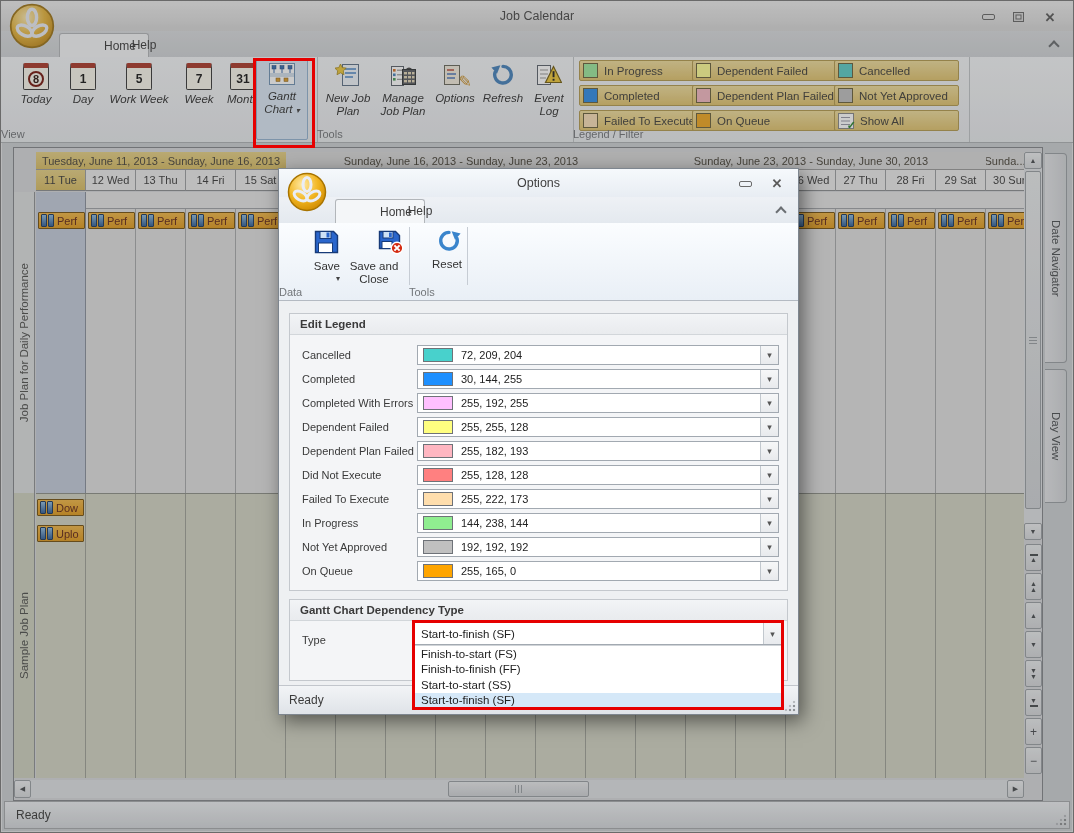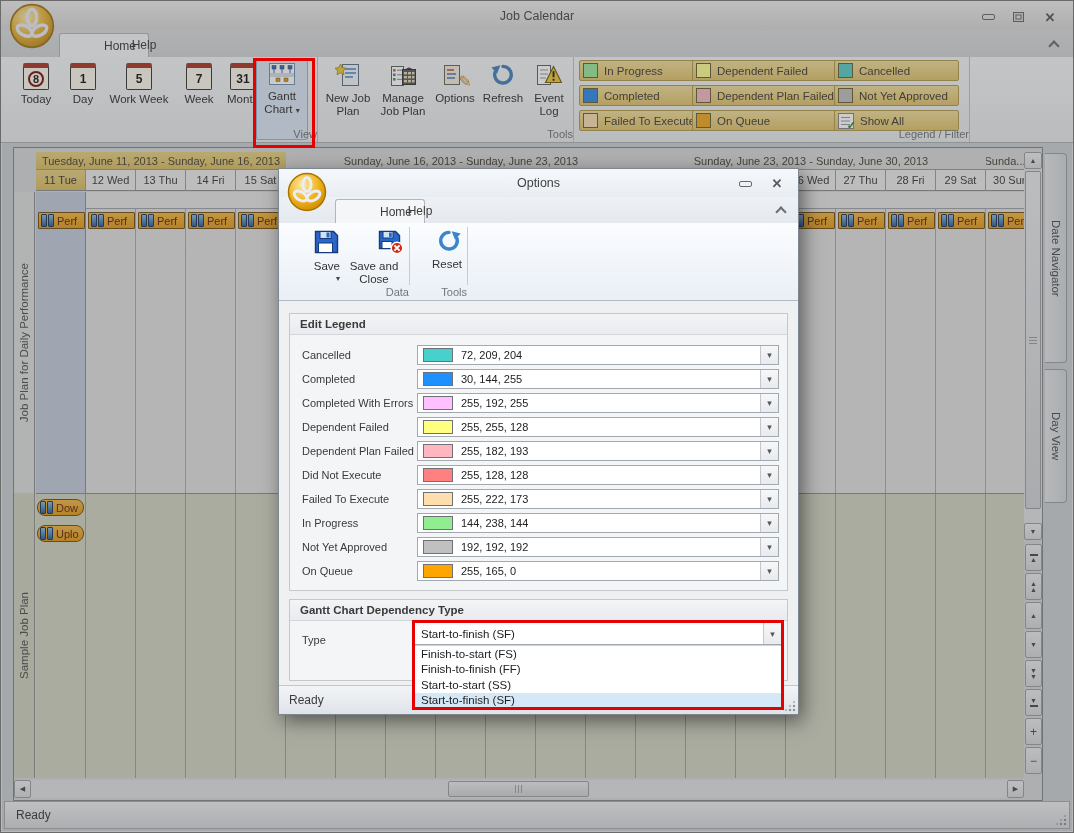--- a/index.html
+++ b/index.html
@@ -14,23 +14,23 @@
   .wb-max i{display:block;width:9px;height:8px;border:1.5px solid #6a6a6a;box-shadow:inset 0 0 0 1.5px #d6d6d6, inset 0 0 0 2.5px #6a6a6a;}
   .wb-close{font-size:13px;font-weight:bold;}
   .logo{position:absolute;z-index:5;}
   .mw-tabrow{position:absolute;left:0;top:30px;right:0;height:26px;background:linear-gradient(#d9dcdf,#cfd3d7);}
   .tab{position:absolute;top:2px;height:24px;display:flex;align-items:center;justify-content:center;font-size:12px;color:#3c3c3c;border-radius:3px 3px 0 0;cursor:default;}
   .tab.sel{background:#f4f6f8;border:1px solid #b2b6ba;border-bottom:none;padding-left:32px;}
   .chev{position:absolute;width:9px;height:9px;cursor:default;}
   .chev i{display:block;width:6px;height:6px;border-top:2px solid #6a6e72;border-right:2px solid #6a6e72;transform:rotate(-45deg);margin-top:3px;}
   .mw-ribbon{position:absolute;left:0;top:56px;right:0;height:85px;background:linear-gradient(#f3f5f7,#e7eaee);border-bottom:1px solid #aeb2b6;}
   .rgroup{position:absolute;top:0;bottom:0;border-right:1px solid #c0c4c8;}
-  .rglabel{position:absolute;left:0;right:0;bottom:2px;text-align:right;font-size:11px;color:#72767a;}
+  .rglabel{position:absolute;left:0;right:0;bottom:2px;text-align:left;font-size:11px;color:#72767a;}
   .rbtn{position:absolute;top:2px;display:flex;flex-direction:column;align-items:center;gap:3px;padding-top:3px;font-size:11.5px;color:#333;text-align:center;cursor:default;border:1px solid transparent;border-radius:2px;}
-  .rbtn .lbl{line-height:1.15;}
+  .rbtn .lbl{line-height:1.15;font-style:italic;}
   .cal{width:24px;height:21px;background:#fbf7ea;border:1px solid #3a3a3a;border-top:5px solid #c23422;border-radius:2px;display:flex;align-items:center;justify-content:center;font-weight:bold;font-size:12px;color:#1a1a1a;}
   .cal .oval{border:2px solid #8a1208;border-radius:50%;padding:0 3px;font-size:11px;color:#33150e;}
   .gantt-btn{background:#d8e8f8;border:1px solid #8fb4da;}
   .annot{position:absolute;border:3px solid #e60000;z-index:60;pointer-events:none;}
   .lf-col{position:absolute;top:3px;display:flex;flex-direction:column;gap:4px;}
   .lfbtn{height:19px;display:flex;align-items:center;gap:6px;padding:0 10px 0 3px;background:linear-gradient(#f4dd8d,#e7c35a);border:1px solid #b99b3e;border-radius:2px;font-size:11.5px;color:#43413a;white-space:nowrap;cursor:default;}
   .lfswatch{width:13px;height:13px;border:1px solid #6d6236;flex:none;}
   .showall-ico{width:14px;height:14px;background:#fff;border:1px solid #888;position:relative;flex:none;}
   .showall-ico::before{content:"";position:absolute;left:2px;top:3px;width:9px;height:1.5px;background:#99a;box-shadow:0 3.5px #99a,0 7px #99a;}
   .showall-ico .chk{position:absolute;right:-3px;bottom:-4px;color:#1f8f1f;font-weight:bold;font-size:11px;}
@@ -45,21 +45,21 @@
   .dcell:first-child{background:linear-gradient(#ecd174,#e0bd50);}
   #gridbody{position:absolute;left:22px;top:44px;width:988px;height:586px;overflow:hidden;}
   .gstrip{position:absolute;left:0;top:0;width:100%;height:17px;background:#e6e6e6;border-bottom:1px solid #a0a4a8;box-sizing:border-box;}
   .gsec{position:absolute;left:0;width:100%;background-image:repeating-linear-gradient(to right,transparent 0,transparent 49px,rgba(50,55,60,0.32) 49px,rgba(50,55,60,0.32) 50px);}
   #gsec1{top:17px;height:284px;background-color:#e0e0e0;}
   #gsec2{top:301px;height:285px;background-color:#d2d5c0;border-top:1px solid #8d9187;box-sizing:border-box;}
   #selcol{position:absolute;left:0;top:0;width:49px;height:301px;background:#c2cbdf;border-right:1px solid #8890a0;}
   .barrow{position:absolute;left:0;top:19px;width:100%;height:19px;display:flex;overflow:hidden;}
   .pcell{flex:none;width:50px;height:19px;padding:1px;box-sizing:border-box;}
   .tbar{margin-left:1px;width:47px;height:17px;background:linear-gradient(#ffb62a,#f09a00);border:1px solid #7c5200;border-radius:1px;display:flex;align-items:center;gap:3px;padding-left:2px;overflow:hidden;font-size:11px;color:#6e2410;white-space:nowrap;box-sizing:border-box;cursor:default;}
-  .tbar.abs{position:absolute;left:1px;margin:0;border-radius:8px;}
+  .tbar.abs{position:absolute;left:1px;margin:0;}
   .pause{display:inline-flex;gap:1px;flex:none;}
   .pause i{width:4px;height:11px;background:linear-gradient(#85bce8,#2a62a8);border:1px solid #14386a;border-radius:1px;}
   .rowlabel{position:absolute;left:0;width:21px;display:flex;align-items:center;justify-content:center;border-right:1px solid #8e9296;box-sizing:border-box;}
   .rowlabel span{writing-mode:vertical-rl;transform:rotate(180deg);font-size:11.5px;color:#50524e;white-space:nowrap;}
   #rowlab1{top:44px;height:301px;background:#dcdee0;}
   #rowlab2{top:345px;height:285px;background:#ced1bd;}
   
   .sb{position:absolute;background:#dfe2e5;}
   .sbbtn{position:absolute;background:linear-gradient(#eceef0,#d7dadd);border:1px solid #9aa0a6;border-radius:2px;display:flex;align-items:center;justify-content:center;font-size:7px;color:#4a4e52;box-sizing:border-box;cursor:default;}
   .sbthumb{position:absolute;background:linear-gradient(#e8eaec,#cfd3d7);border:1px solid #9aa0a6;border-radius:2px;box-sizing:border-box;cursor:default;}

